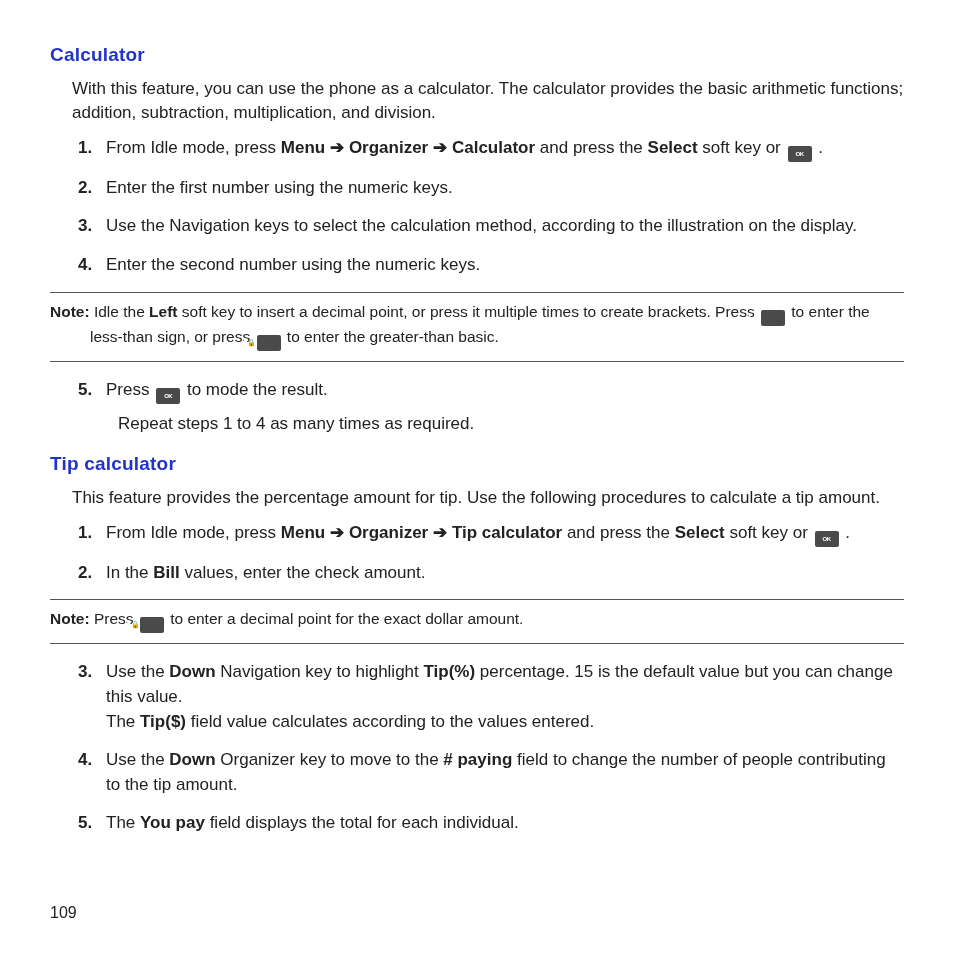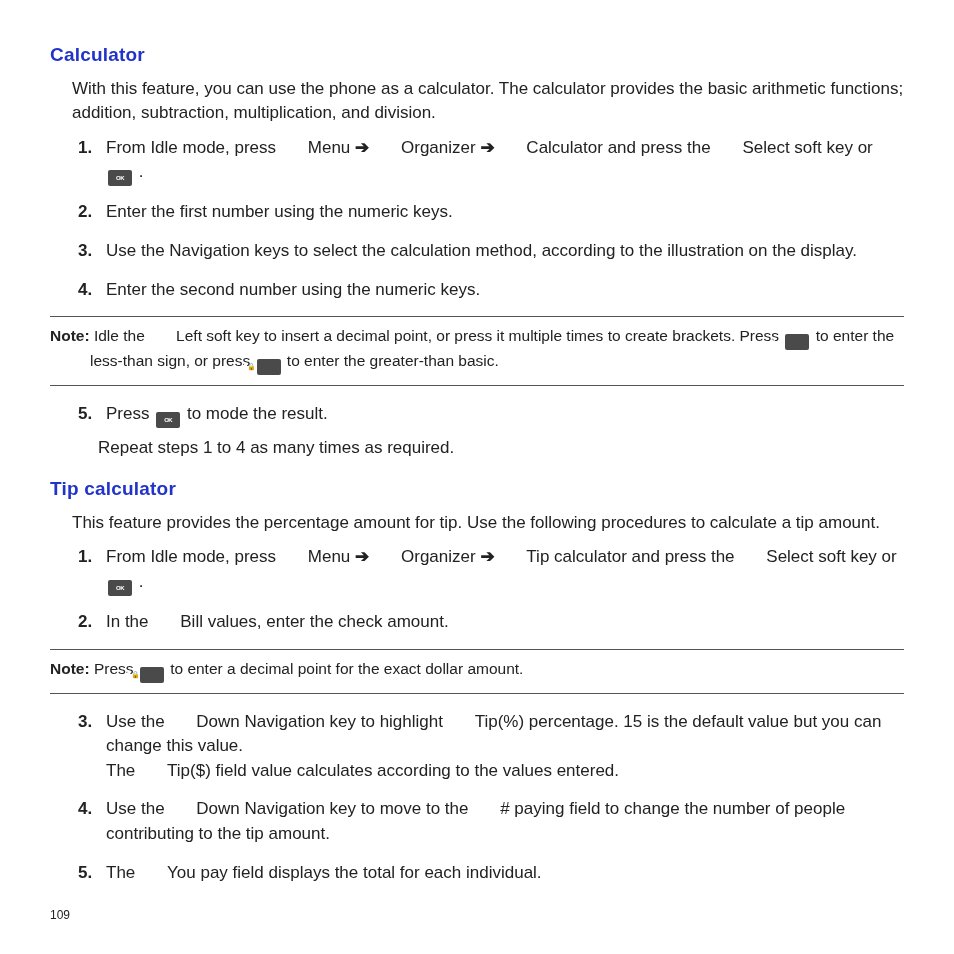--- a/index.html
+++ b/index.html
@@ -80,29 +80,29 @@
   }
   .key-icon.hash::after {
     content: "# ⇧";
     font-size: 8px;
   }
   .key-icon.star::after {
     content: "✱ 🔒";
     font-size: 7px;
     letter-spacing: -1px;
   }
-  b { font-weight: 400; margin-left: 27px; }
+  b { font-weight: 700; }
   .page-num {
     position: absolute;
     bottom: 30px;
     left: 50px;
-    font-size: 12px;
+    font-size: 16px;
   }
   .subtext {
-    margin-left: 48px;
+    margin-left: 68px;
     margin-top: -6px;
     margin-bottom: 14px;
   }
   .arrow { font-weight: 700; }
 </style>
 </head>
 <body>
 
 <h2>Calculator</h2>
 <div class="intro">With this feature, you can use the phone as a calculator. The calculator provides the basic arithmetic functions; addition, subtraction, multiplication, and division.</div>
@@ -172,21 +172,21 @@
   <li>
     <span class="num">3.</span>
     <span class="txt">
       <span>Use the </span><b>Down</b><span> Navigation key to highlight </span><b>Tip(%)</b><span> percentage. 15 is the default value but you can change this value.</span><br>
       <span>The </span><b>Tip($)</b><span> field value calculates according to the values entered.</span>
     </span>
   </li>
   <li>
     <span class="num">4.</span>
     <span class="txt">
-      <span>Use the </span><b>Down</b><span> Navigation key to move to the </span><b># paying</b><span> field to change the number of people contributing to the tip amount.</span>
+      <span>Use the </span><b>Down</b><span> Organizer key to move to the </span><b># paying</b><span> field to change the number of people contributing to the tip amount.</span>
     </span>
   </li>
   <li>
     <span class="num">5.</span>
     <span class="txt">
       <span>The </span><b>You pay</b><span> field displays the total for each individual.</span>
     </span>
   </li>
 </ol>
 

